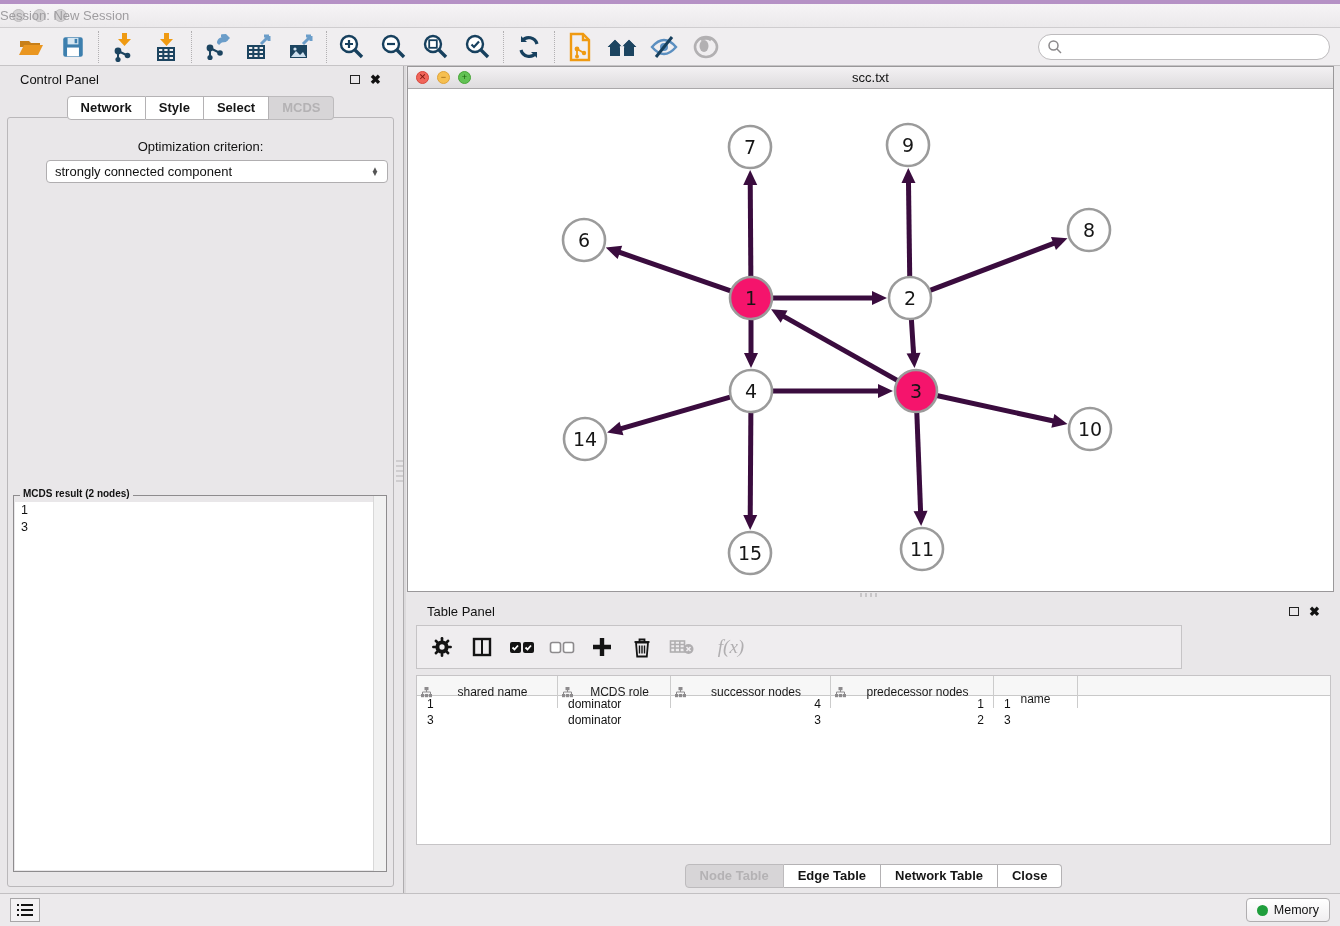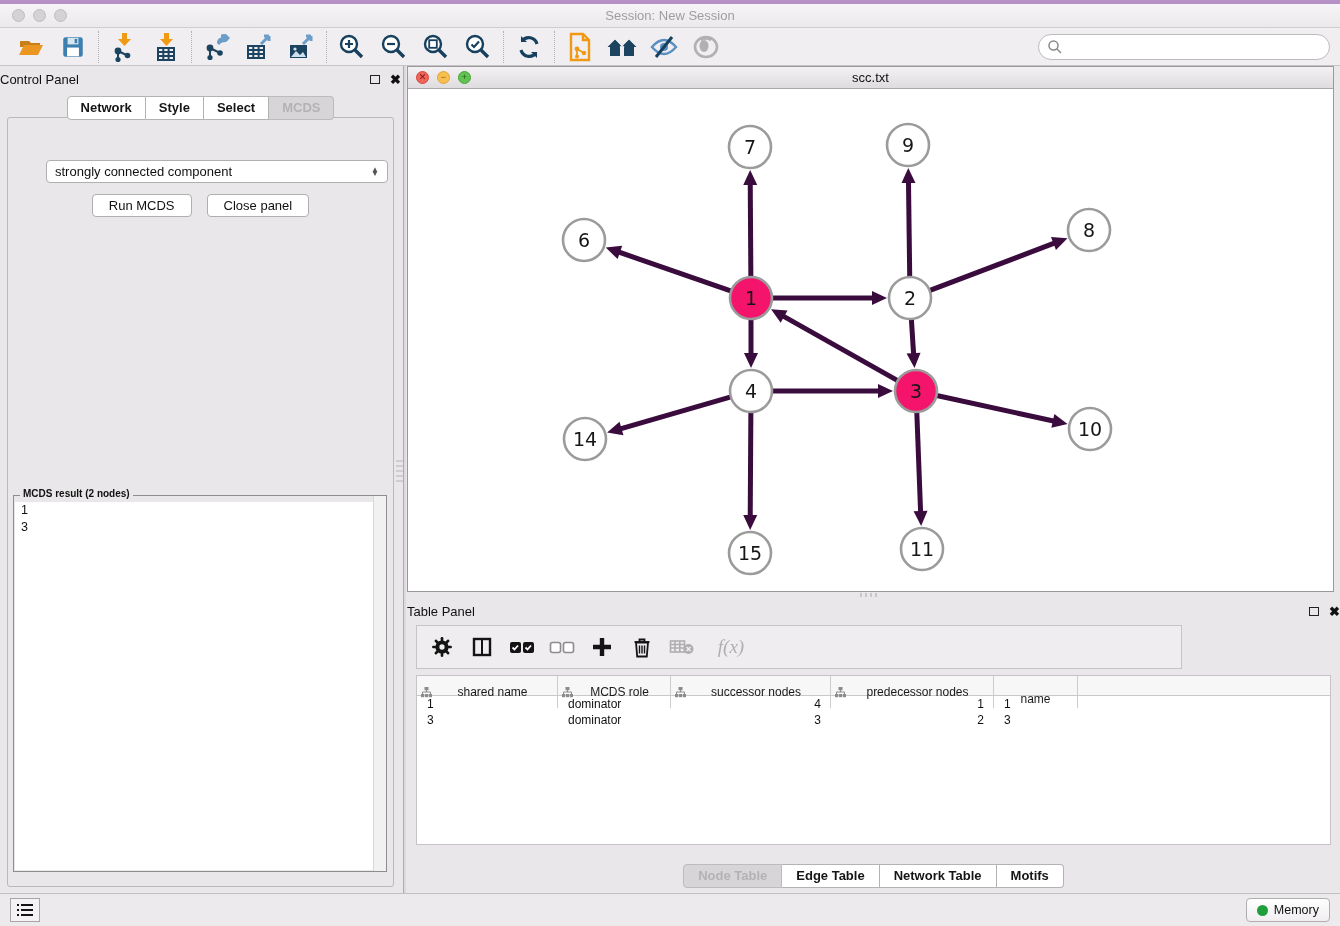--- a/index.html
+++ b/index.html
@@ -11,33 +11,33 @@
   .desktop-strip { position:absolute; left:0; top:0; width:1340px; height:4px; background:#b591c5; }
   .titlebar { position:absolute; left:0; top:4px; width:1340px; height:24px;
               background:linear-gradient(#f6f4f6,#ebe9eb); border-bottom:1px solid #cfcdcf;
               display:flex; align-items:center; }
   .traffic { display:flex; gap:8px; margin-left:12px; }
   .light { width:13px; height:13px; border-radius:50%; background:#d4d2d4; border:1px solid #bfbdbf;
            display:flex; align-items:center; justify-content:center; font-size:9px; line-height:1; }
   .light.red   { background:#f0655a; border-color:#d8463c; color:#7e150d; }
   .light.yellow{ background:#f6bf50; border-color:#dfa338; color:#90590a; }
   .light.green { background:#62c254; border-color:#47a437; color:#1d6410; }
-  .win-title { position:absolute; left:0; right:0; text-align:center; color:#9f9da0; font-size:13px; }
+  .win-title { position:absolute; left:0; right:0; color:#9f9da0; font-size:13px; }
 
   .toolbar { position:absolute; left:0; top:28px; width:1340px; height:38px;
              background:#f0eef0; border-bottom:1px solid #c6c4c6;
              display:flex; align-items:center; padding:0 10px; }
   .tbtn { width:42px; height:34px; display:flex; align-items:center; justify-content:center; }
   .tsep { width:1px; height:32px; border-left:1px dotted #b2b0b2; margin:0 4px; }
   .search-wrap { margin-left:auto; width:292px; height:26px; background:#fff;
                  border:1px solid #bdbbbd; border-radius:13px; display:flex; align-items:center; padding:0 8px; }
 
   
   .control-panel { position:absolute; left:0; top:66px; width:401px; height:827px; background:#e9e7e9; }
-  .panel-header { height:26px; display:flex; align-items:center; padding:0 0; }
+  .panel-header { height:26px; display:flex; align-items:center; padding:0 20px; }
   .panel-header .ph-title { font-size:13px; color:#111; }
   .panel-controls { margin-left:auto; display:flex; gap:10px; align-items:center; }
   .float-glyph { width:10px; height:9px; border:1.6px solid #222; display:inline-block; }
   .close-glyph { font-size:13px; font-weight:bold; color:#111; line-height:1; }
 
   .ctabs { position:absolute; left:0; top:30px; width:100%; display:flex; justify-content:center; z-index:2; }
   .tab { padding:3px 13px 4px; background:#fff; border:1px solid #b4b2b4; border-left-width:0;
          font-weight:600; font-size:13px; color:#151515; }
   .tab:first-child { border-left-width:1px; border-radius:4px 0 0 4px; }
   .tab:last-child { border-radius:0 4px 4px 0; }
@@ -270,27 +270,24 @@
       <span class="close-glyph">✖</span>
     </span>
   </div>
   <div class="ctabs">
       <div class="tab">Network</div>
       <div class="tab">Style</div>
       <div class="tab">Select</div>
       <div class="tab selected">MCDS</div>
     </div>
   <div class="cp-body">
+    <div class="opt-label">Optimization criterion:</div>
     <div class="dropdown">
       <span class="dd-text">strongly connected component</span>
       <span class="dd-arrows">▲<br>▼</span>
-    </div>
-    <div class="btn-row">
-      <div class="pbtn">Run MCDS</div>
-      <div class="pbtn">Close panel</div>
     </div>
     <div class="result-group">
       <div class="result-title">MCDS result (2 nodes)</div>
       <div class="result-area">
           <div class="result-line">1</div>
           <div class="result-line">3</div>
         </div>
       <div class="result-scroll"></div>
     </div>
   </div>
@@ -535,21 +532,21 @@
           <div class="td" style="width: 160px; text-align: right;">3</div>
           <div class="td" style="width: 163px; text-align: right;">2</div>
           <div class="td" style="width: 84px; text-align: left;">3</div>
         </div>
       </div>
   </div>
   <div class="bottom-tabs">
       <div class="btab selected">Node Table</div>
       <div class="btab">Edge Table</div>
       <div class="btab">Network Table</div>
-      <div class="btab">Motifs</div>
+      <div class="btab">Close</div>
     </div>
 </div>
 
 <div class="statusbar">
   <div class="list-btn">
     <svg width="18" height="14" viewBox="0 0 18 14">
       <g fill="#141414">
         <rect x="1" y="1" width="2" height="2"></rect>
           <rect x="5" y="1" width="12" height="2"></rect>
         <rect x="1" y="6" width="2" height="2"></rect>

